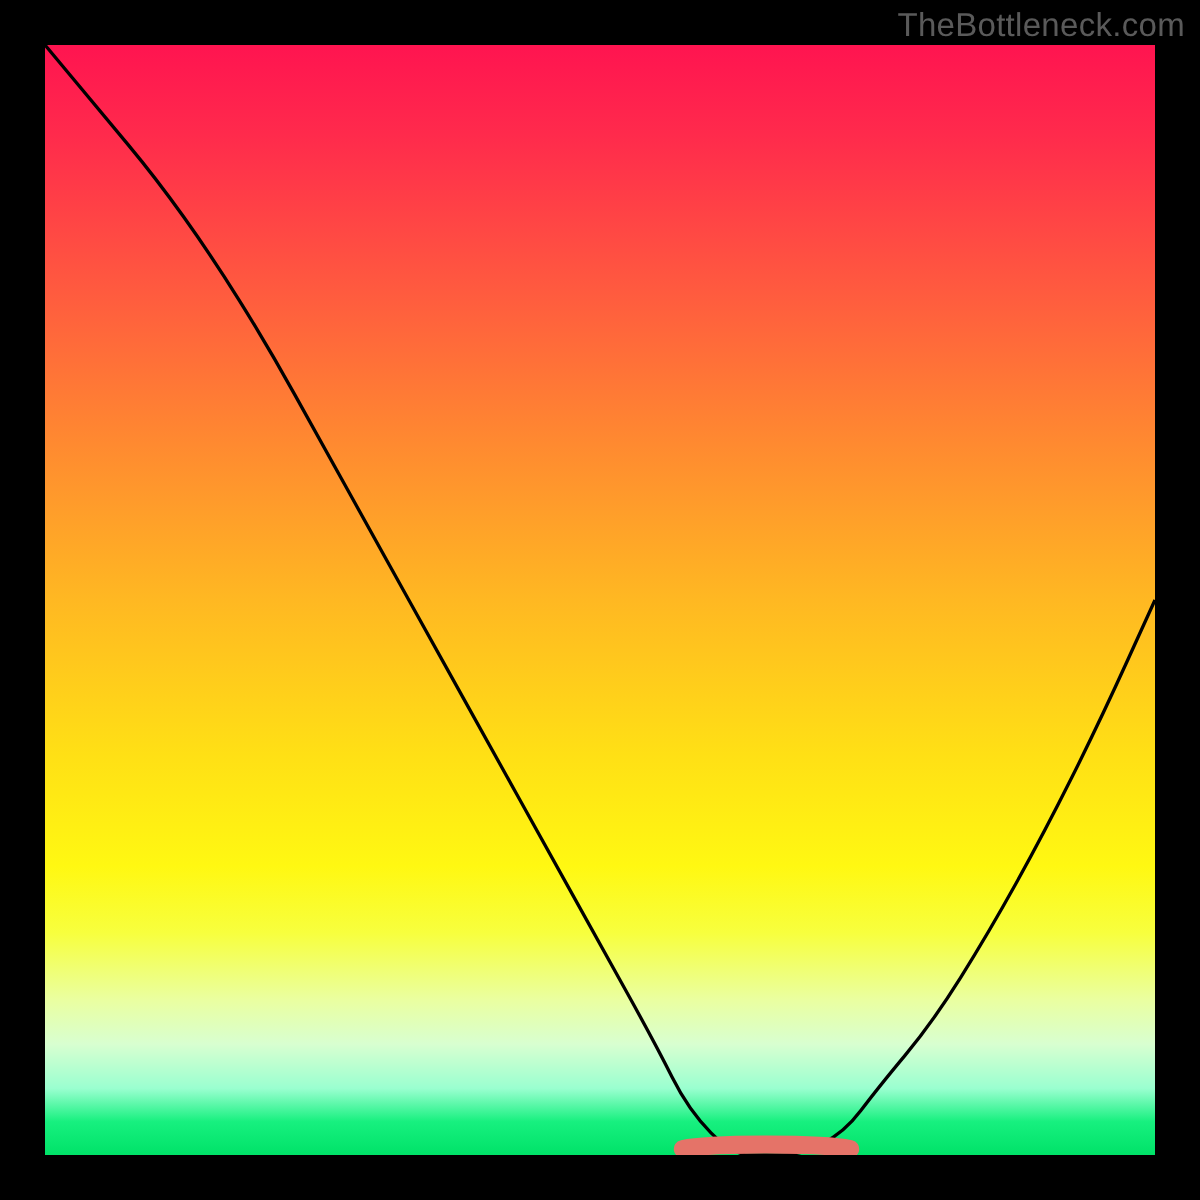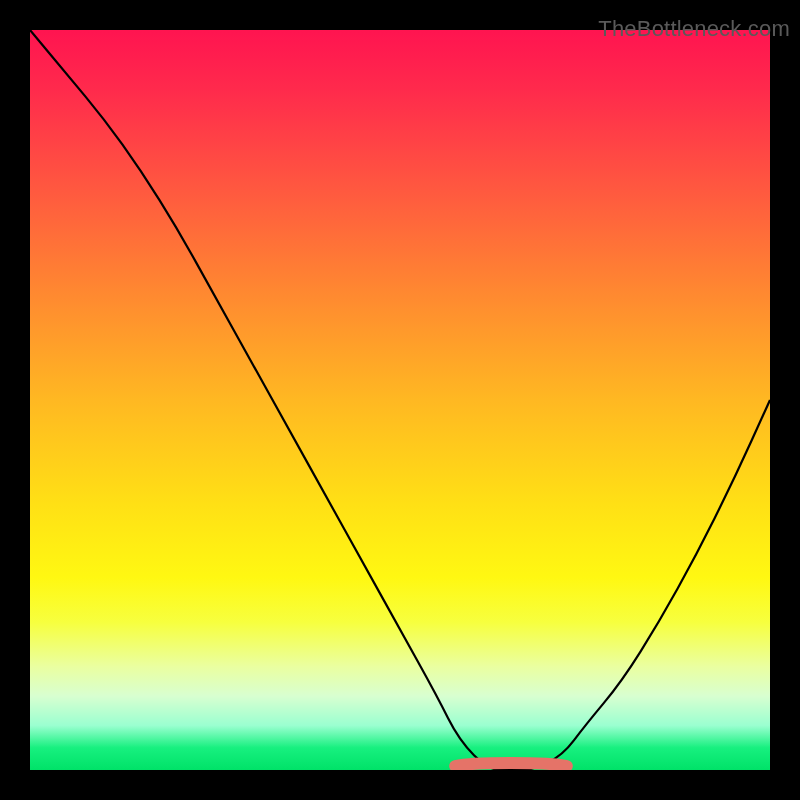--- a/index.html
+++ b/index.html
@@ -8,21 +8,20 @@
   .watermark {
     position: absolute;
     top: 4px;
     right: 10px;
     font-family: Arial, Helvetica, sans-serif;
     font-size: 22px;
     color: #5a5a5a;
     font-weight: 500;
     letter-spacing: 0.2px;
     z-index: 5;
-    margin-top: 12px;
   }
   .plot {
     position: absolute;
     left: 30px;
     top: 30px;
     width: 740px;
     height: 740px;
   }
   .gradient-bg {
     position: absolute;

